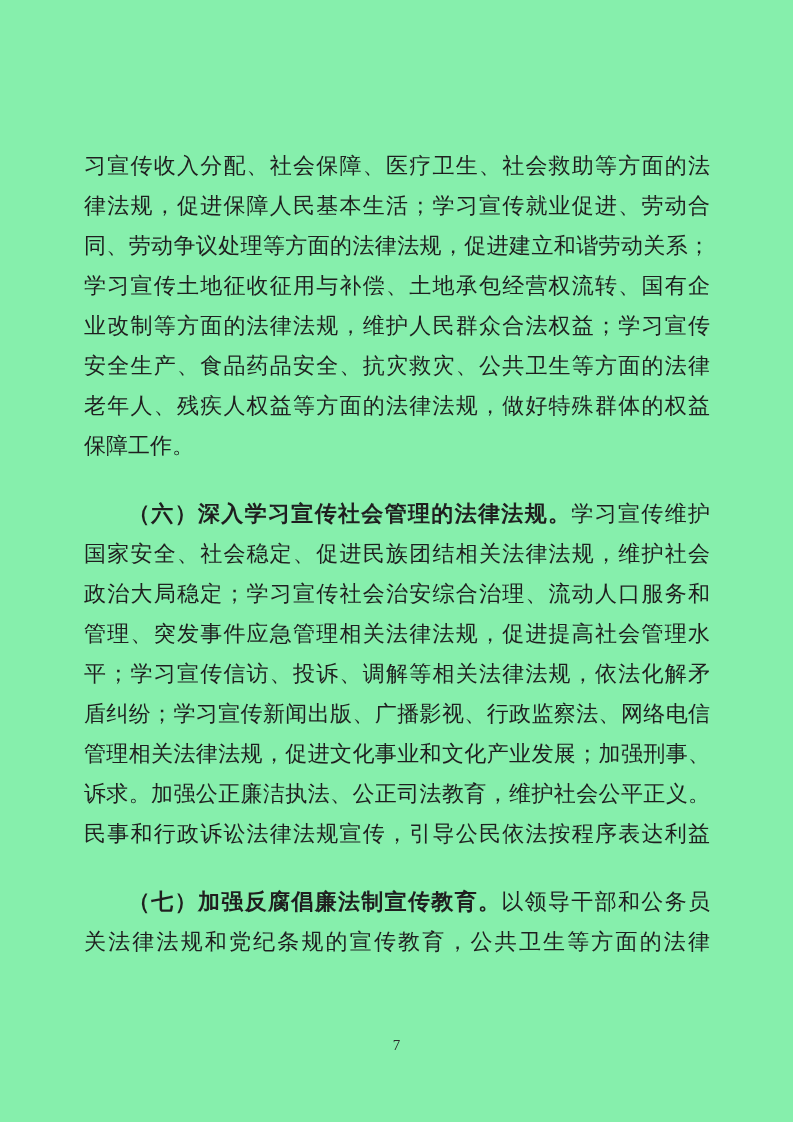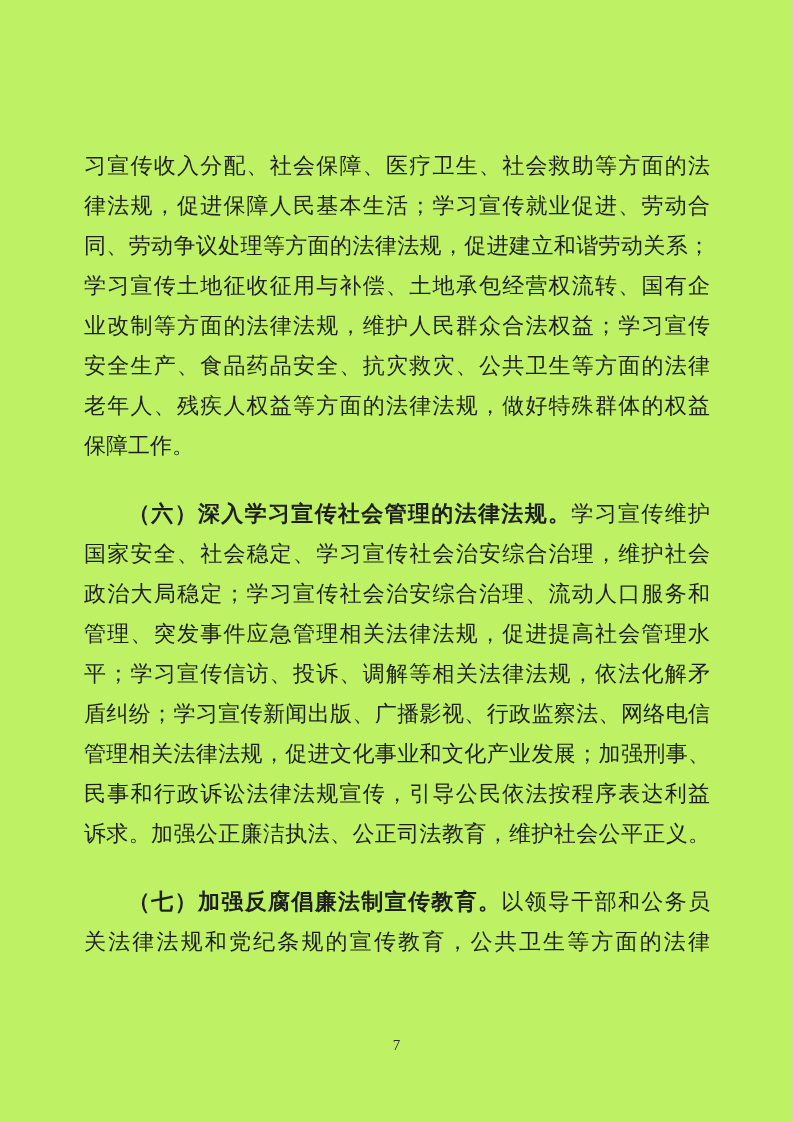--- a/index.html
+++ b/index.html
@@ -4,21 +4,21 @@
 <style>
   html, body {
     margin: 0;
     padding: 0;
     background: #ffffff;
   }
   .page {
     position: relative;
     width: 793px;
     height: 1122px;
-    background: #bef264;
+    background: #86efac;
     overflow: hidden;
     font-family: "Liberation Serif", "DejaVu Serif", serif;
   }
   .text-block {
     position: absolute;
     left: 84px;
     top: 146px;
     width: 626px;
   }
   .line {
@@ -64,27 +64,27 @@
   <div class="text-block">
       <div class="line"><span class="seg">习宣传收入分配、社会保障、医疗卫生、社会救助等方面的法</span></div>
       <div class="line"><span class="seg">律法规，促进保障人民基本生活；学习宣传就业促进、劳动合</span></div>
       <div class="line"><span class="seg">同、劳动争议处理等方面的法律法规，促进建立和谐劳动关系；</span></div>
       <div class="line"><span class="seg">学习宣传土地征收征用与补偿、土地承包经营权流转、国有企</span></div>
       <div class="line"><span class="seg">业改制等方面的法律法规，维护人民群众合法权益；学习宣传</span></div>
       <div class="line"><span class="seg">安全生产、食品药品安全、抗灾救灾、公共卫生等方面的法律</span></div>
       <div class="line"><span class="seg">老年人、残疾人权益等方面的法律法规，做好特殊群体的权益</span></div>
       <div class="line no-fill"><span class="seg">保障工作。</span></div>
       <div class="line indent"><span class="seg bold">（六）深入学习宣传社会管理的法律法规。</span><span class="seg">学习宣传维护</span></div>
-      <div class="line"><span class="seg">国家安全、社会稳定、学习宣传社会治安综合治理，维护社会</span></div>
+      <div class="line"><span class="seg">国家安全、社会稳定、促进民族团结相关法律法规，维护社会</span></div>
       <div class="line"><span class="seg">政治大局稳定；学习宣传社会治安综合治理、流动人口服务和</span></div>
       <div class="line"><span class="seg">管理、突发事件应急管理相关法律法规，促进提高社会管理水</span></div>
       <div class="line"><span class="seg">平；学习宣传信访、投诉、调解等相关法律法规，依法化解矛</span></div>
       <div class="line"><span class="seg">盾纠纷；学习宣传新闻出版、广播影视、行政监察法、网络电信</span></div>
       <div class="line"><span class="seg">管理相关法律法规，促进文化事业和文化产业发展；加强刑事、</span></div>
+      <div class="line"><span class="seg">诉求。加强公正廉洁执法、公正司法教育，维护社会公平正义。</span></div>
       <div class="line"><span class="seg">民事和行政诉讼法律法规宣传，引导公民依法按程序表达利益</span></div>
-      <div class="line"><span class="seg">诉求。加强公正廉洁执法、公正司法教育，维护社会公平正义。</span></div>
       <div class="line indent"><span class="seg bold">（七）加强反腐倡廉法制宣传教育。</span><span class="seg">以领导干部和公务员</span></div>
       <div class="line"><span class="seg">关法律法规和党纪条规的宣传教育，公共卫生等方面的法律</span></div>
     </div>
   <div class="footer">
     <span class="page-number">7</span>
   </div>
 </div>
 
 </body></html>

